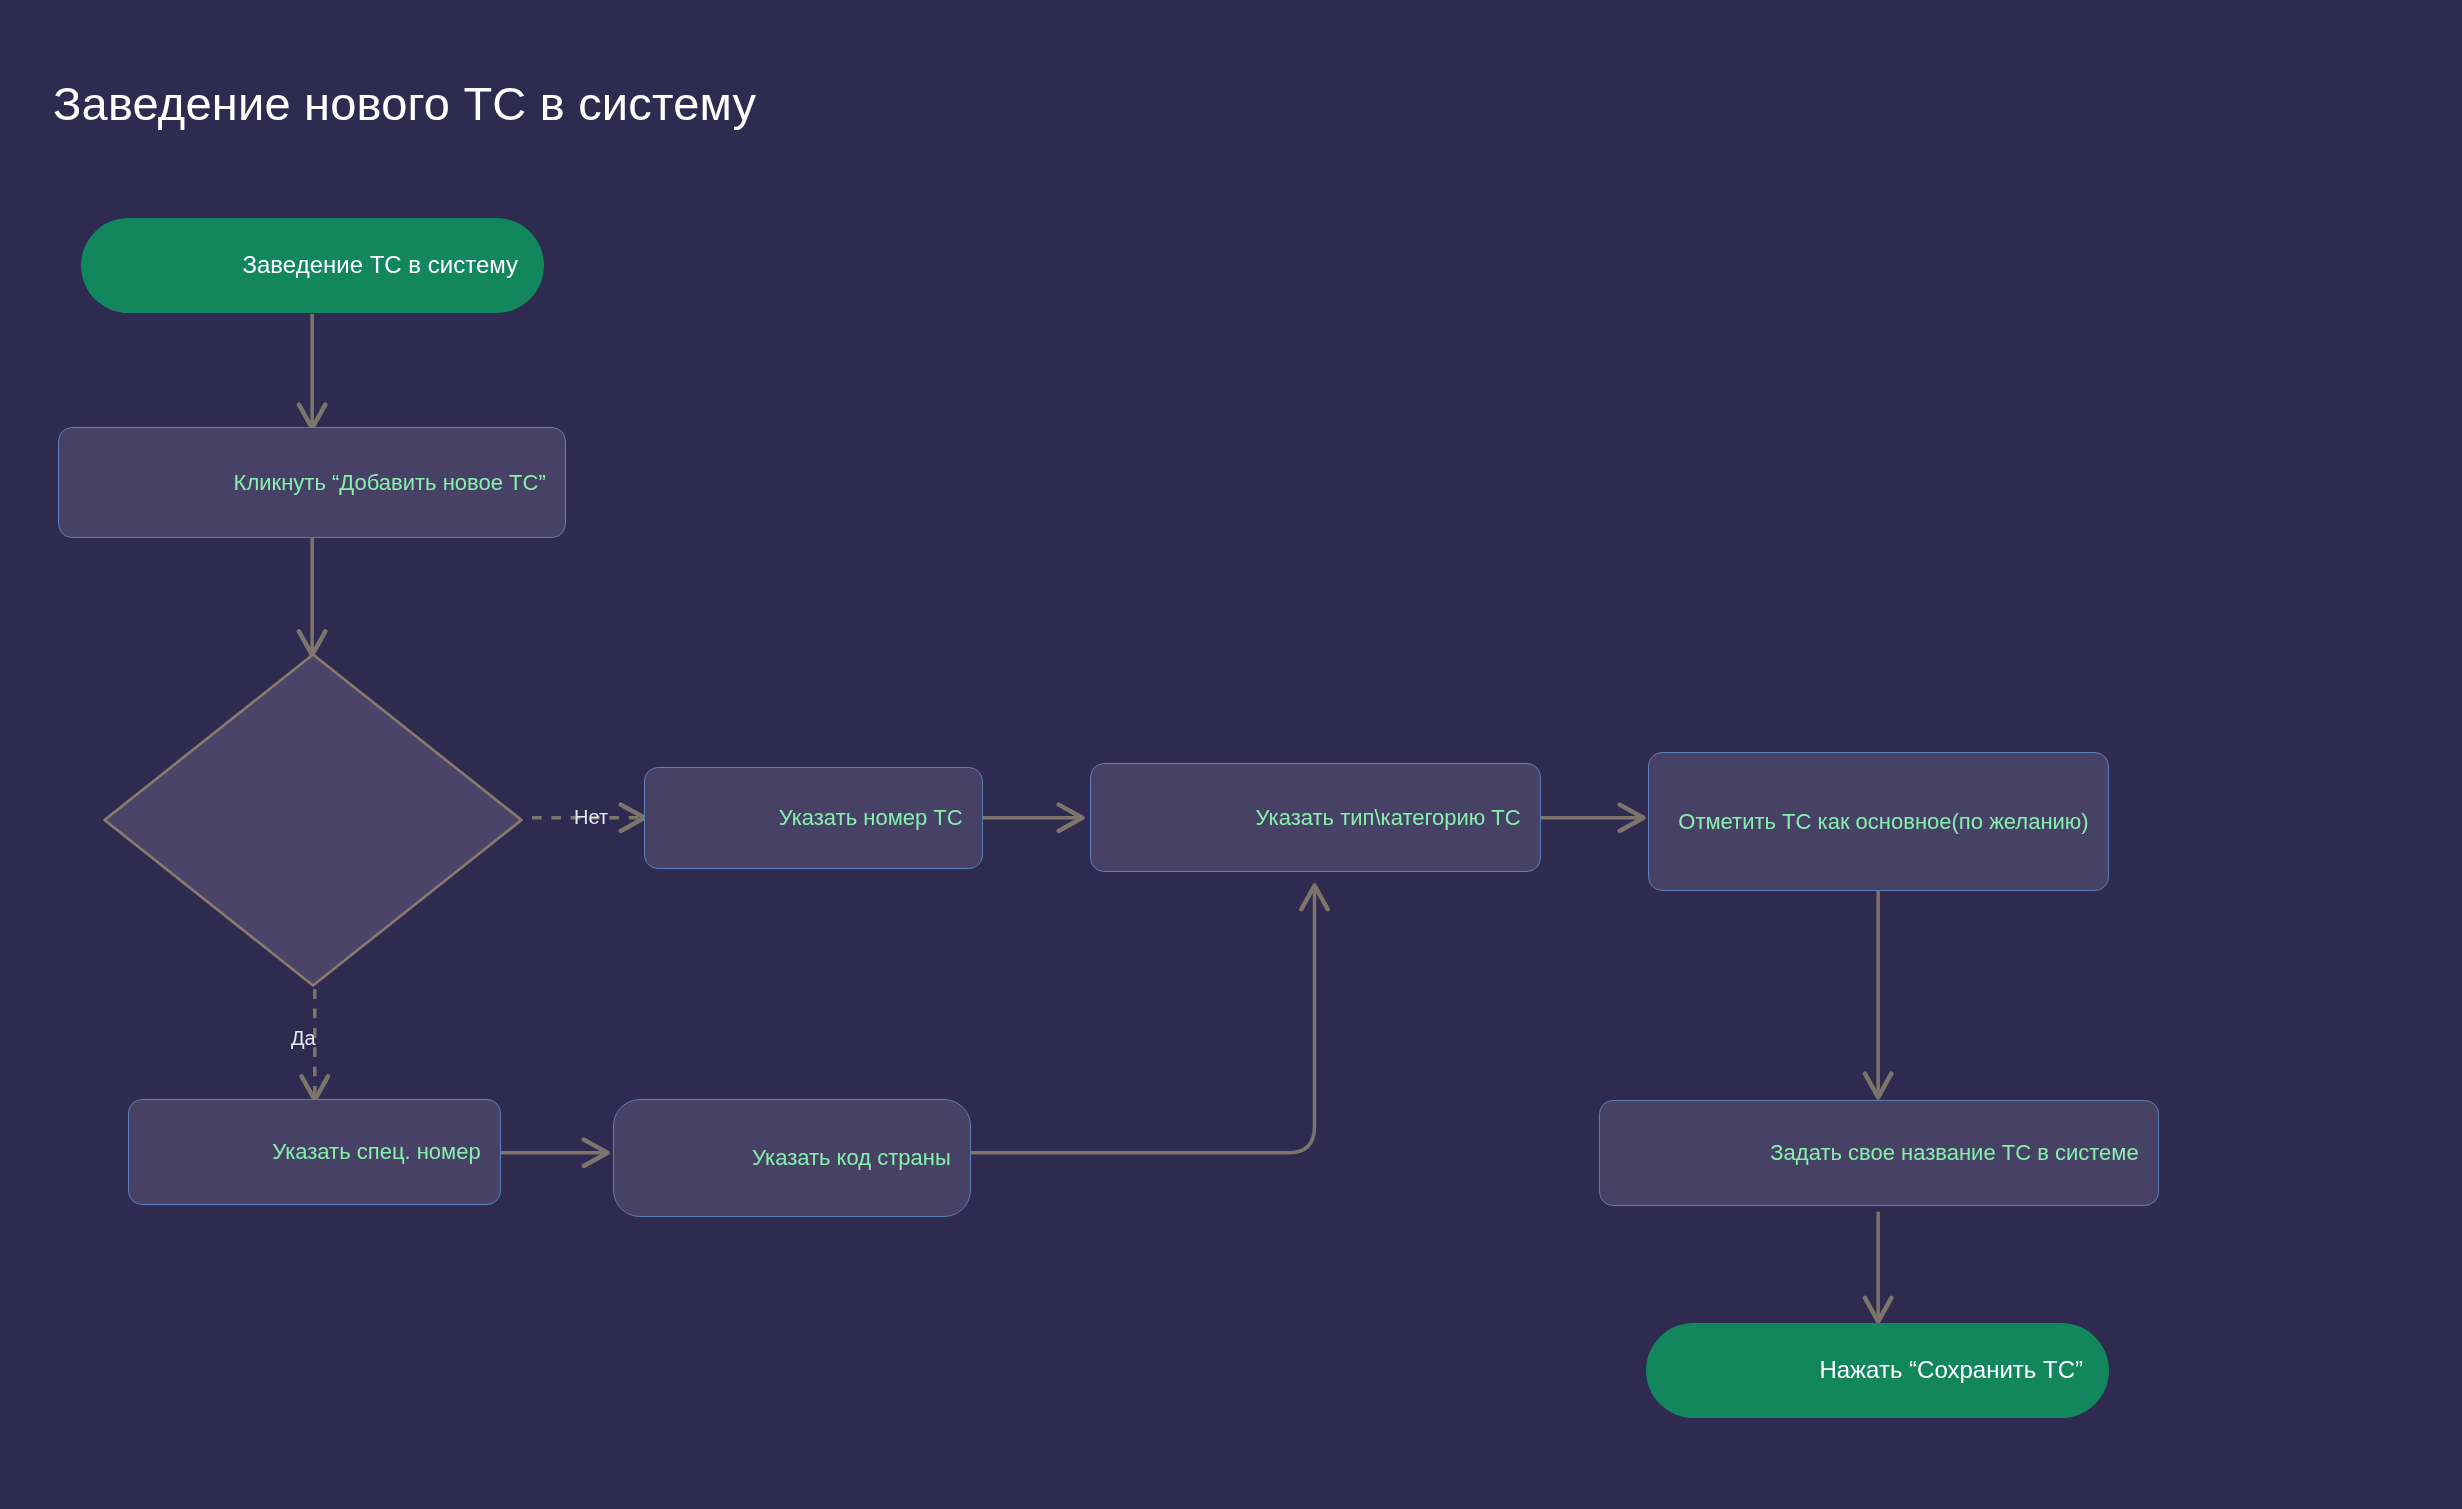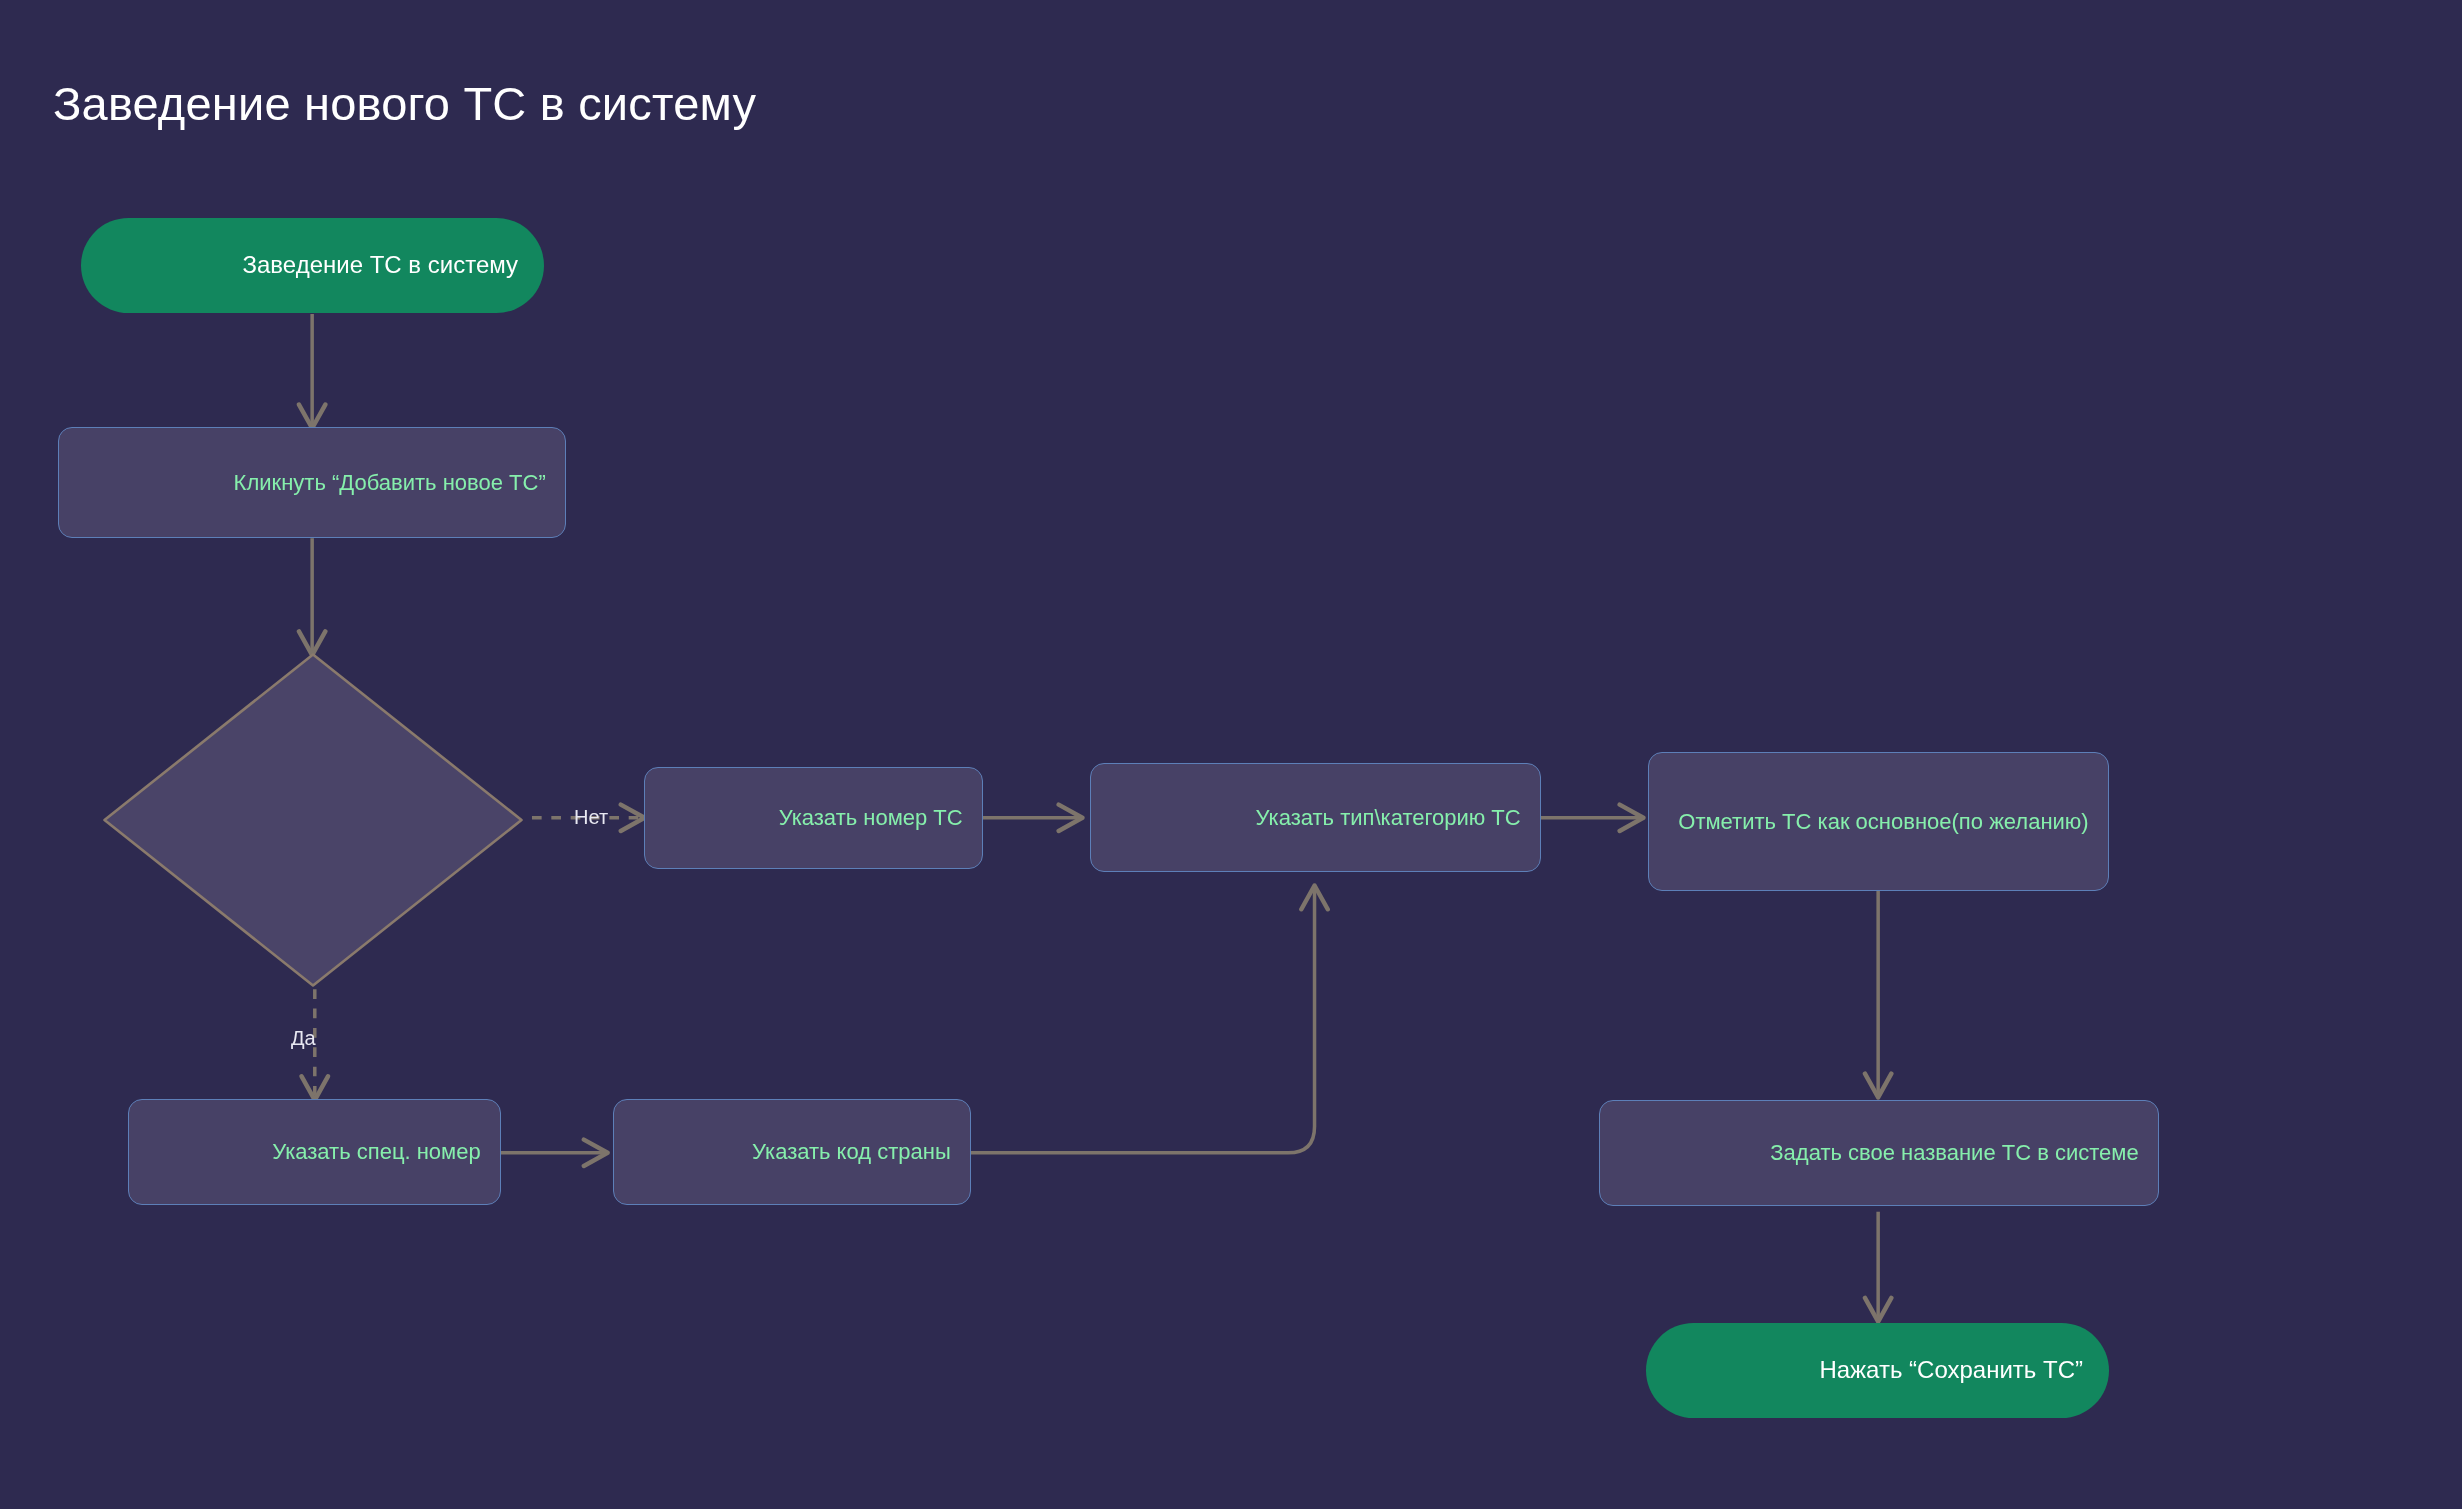--- a/index.html
+++ b/index.html
@@ -173,21 +173,21 @@
 
   <div class="node node-process" style="left:1648px; top:752px; width:461px; height:139px; ">
     <span>Отметить ТС как основное</span>
     <span>(по желанию)</span>
   </div>
 
   <div class="node node-process" style="left:128px; top:1099px; width:373px; height:106px;">
     <span>Указать спец. номер</span>
   </div>
 
-  <div class="node node-process" style="left:613px; top:1099px; width:358px; height:106px;">
+  <div class="node node-process" style="left:613px; top:1099px; width:358px; height:118px;border-radius:27px;">
     <span>Указать код страны</span>
   </div>
 
   <div class="node node-process" style="left:1599px; top:1100px; width:560px; height:106px;">
     <span>Задать свое название ТС в системе</span>
   </div>
 
   <div class="node node-terminal" style="left:1646px; top:1323px; width:463px; height:95px;">
     <span>Нажать “Сохранить ТС”</span>
   </div>

